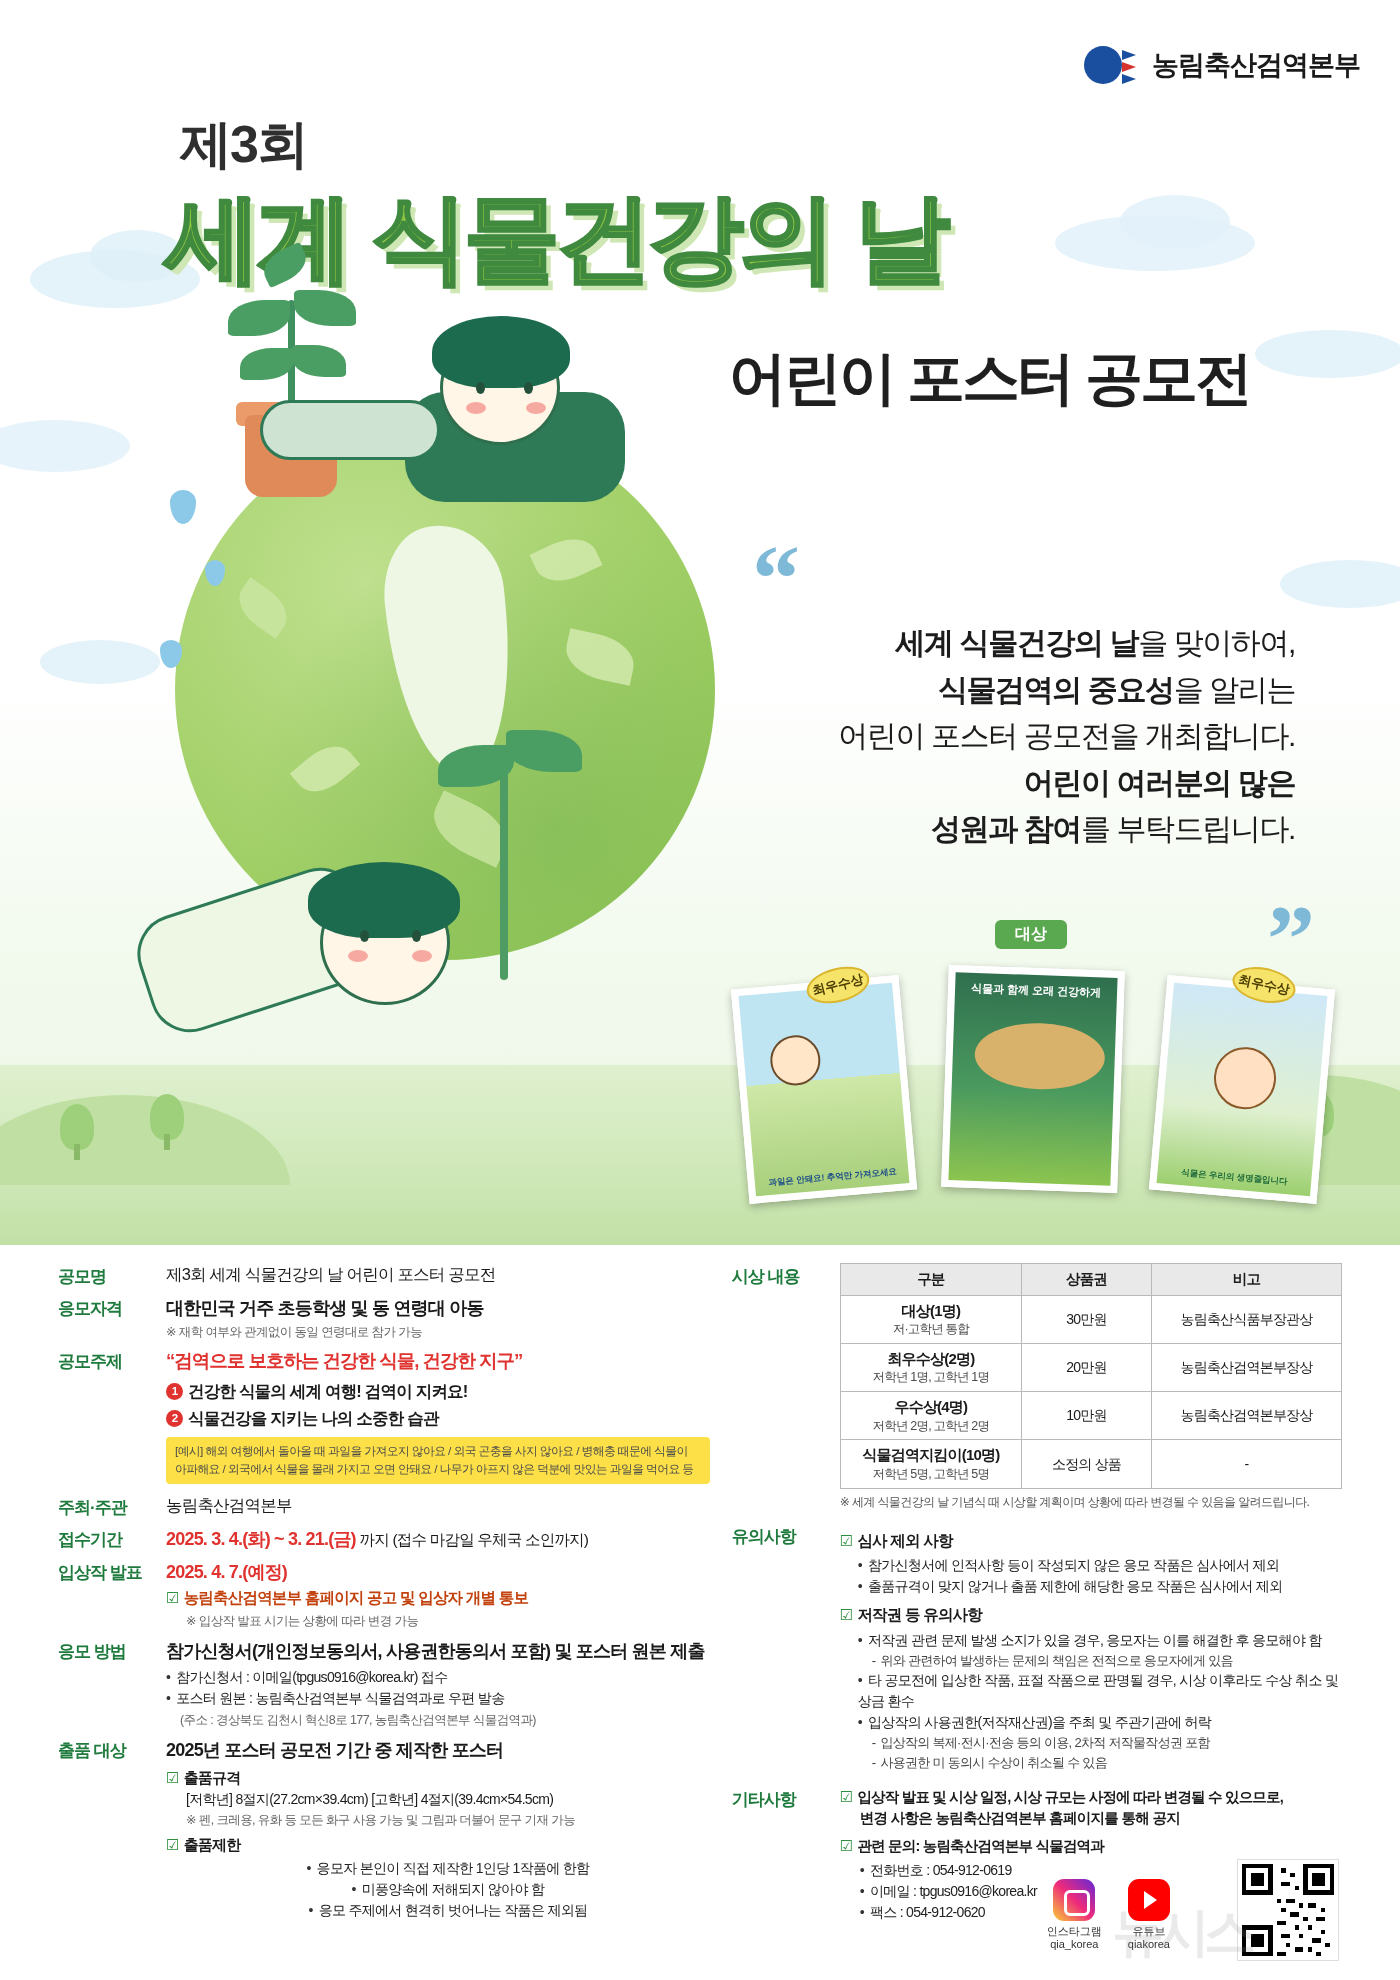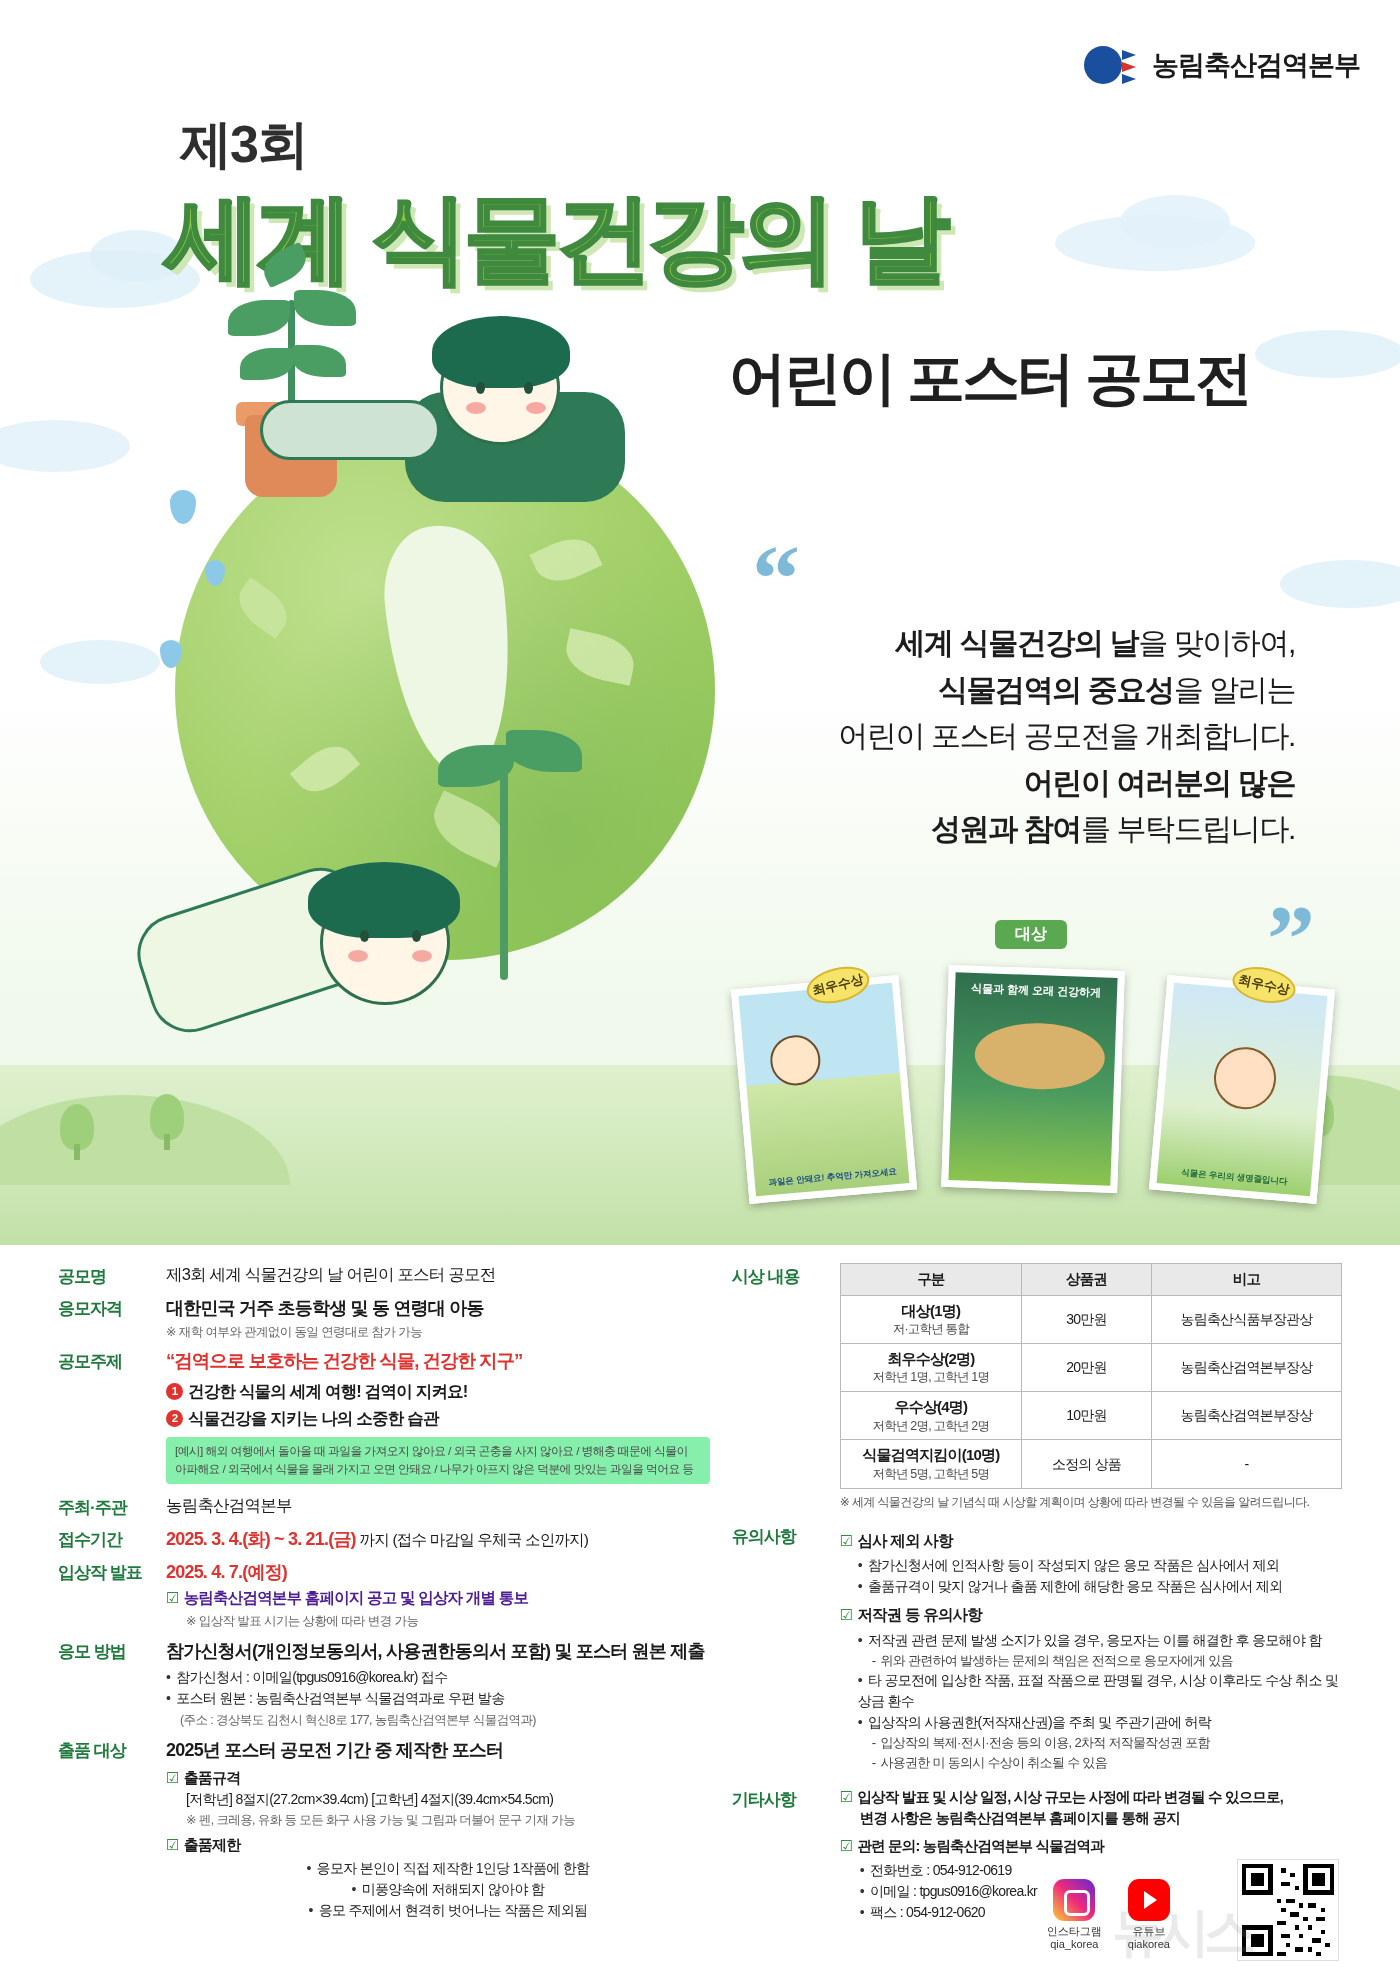--- a/index.html
+++ b/index.html
@@ -184,21 +184,21 @@
     color: #e0322f; font-weight: bold; font-size: 18.5px; letter-spacing: -1px;
   }
   .numlist { margin-top: 5px; }
   .numlist div { font-size: 16.5px; font-weight: bold; color: #1b1b1b; margin-bottom: 3px; letter-spacing: -.8px; }
   .num {
     display: inline-block; width: 17px; height: 17px; line-height: 17px;
     border-radius: 50%; background: #e0322f; color: #fff; text-align: center;
     font-size: 11.5px; margin-right: 5px; vertical-align: 2px; font-weight: bold;
   }
   .example {
-    margin-top: 6px; background: #86efac; border-radius: 4px;
+    margin-top: 6px; background: #fde047; border-radius: 4px;
     padding: 6px 9px; font-size: 11.8px; color: #4b4b4b; line-height: 1.5; letter-spacing: -.6px;
   }
   .check:before {
     content: "\2611"; color: #2f8f3f; margin-right: 5px; font-size: 15px;
   }
   .bullets { margin-top: 3px; }
   .bullets li { list-style: none; font-size: 14px; color: #222; letter-spacing: -.7px; line-height: 1.5; }
   .bullets li:before { content: "\2022"; color: #333; margin-right: 6px; }
   .subb li { list-style: none; font-size: 13px; color: #444; margin-left: 14px; letter-spacing: -.7px; }
   .subb li:before { content: "-"; margin-right: 5px; }
@@ -410,21 +410,21 @@
         <div class="val">
           <span class="red" style="font-size:18px;">2025. 3. 4.(화) ~ 3. 21.(금)</span>
           <span style="font-size:15.5px;">까지 (접수 마감일 우체국 소인까지)</span>
         </div>
       </div>
 
       <div class="row">
         <div class="lab">입상작 발표</div>
         <div class="val">
           <div class="red" style="font-size:18px;">2025. 4. 7.(예정)</div>
-          <div class="check" style="font-weight:bold;font-size:15.5px;color:#4c1d95;margin-top:2px;">농림축산검역본부 홈페이지 공고 및 입상자 개별 통보</div>
+          <div class="check" style="font-weight:bold;font-size:15.5px;color:#c2410c;margin-top:2px;">농림축산검역본부 홈페이지 공고 및 입상자 개별 통보</div>
           <div class="note" style="margin-left:20px;">※ 입상작 발표 시기는 상황에 따라 변경 가능</div>
         </div>
       </div>
 
       <div class="row" style="margin-top:8px;">
         <div class="lab">응모 방법</div>
         <div class="val">
           <div class="big">참가신청서(개인정보동의서, 사용권한동의서 포함) 및 포스터 원본 제출</div>
           <ul class="bullets">
             <li>참가신청서 : 이메일(tpgus0916@korea.kr) 접수</li>

